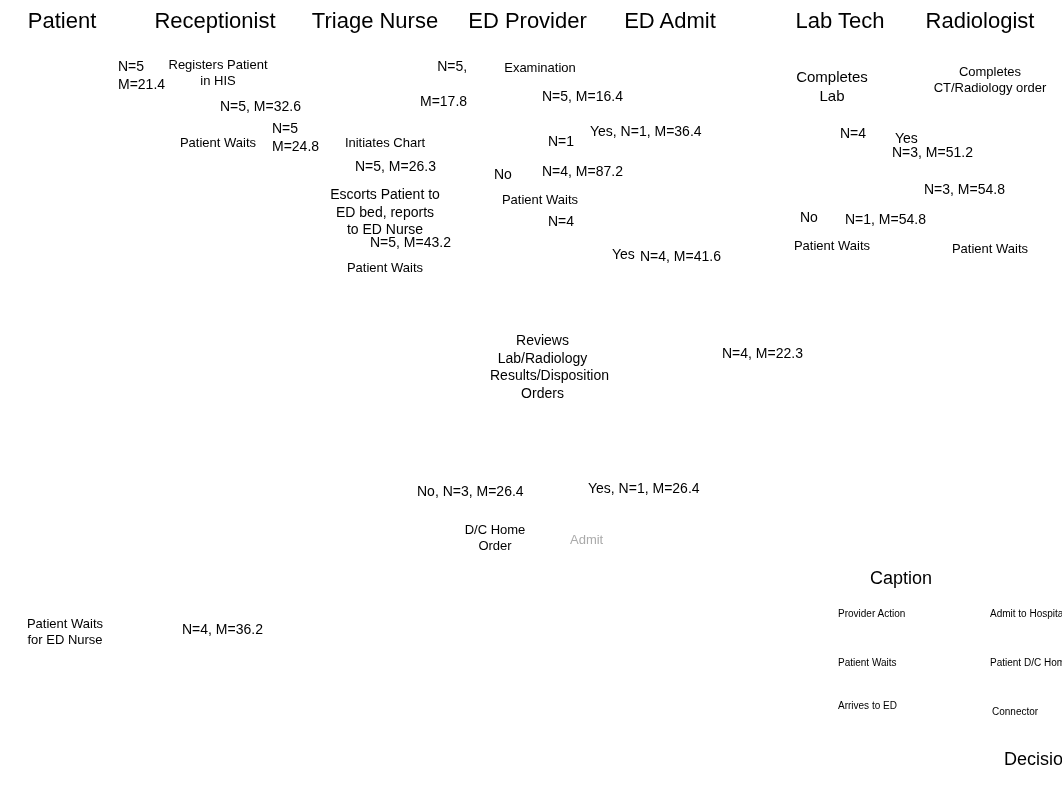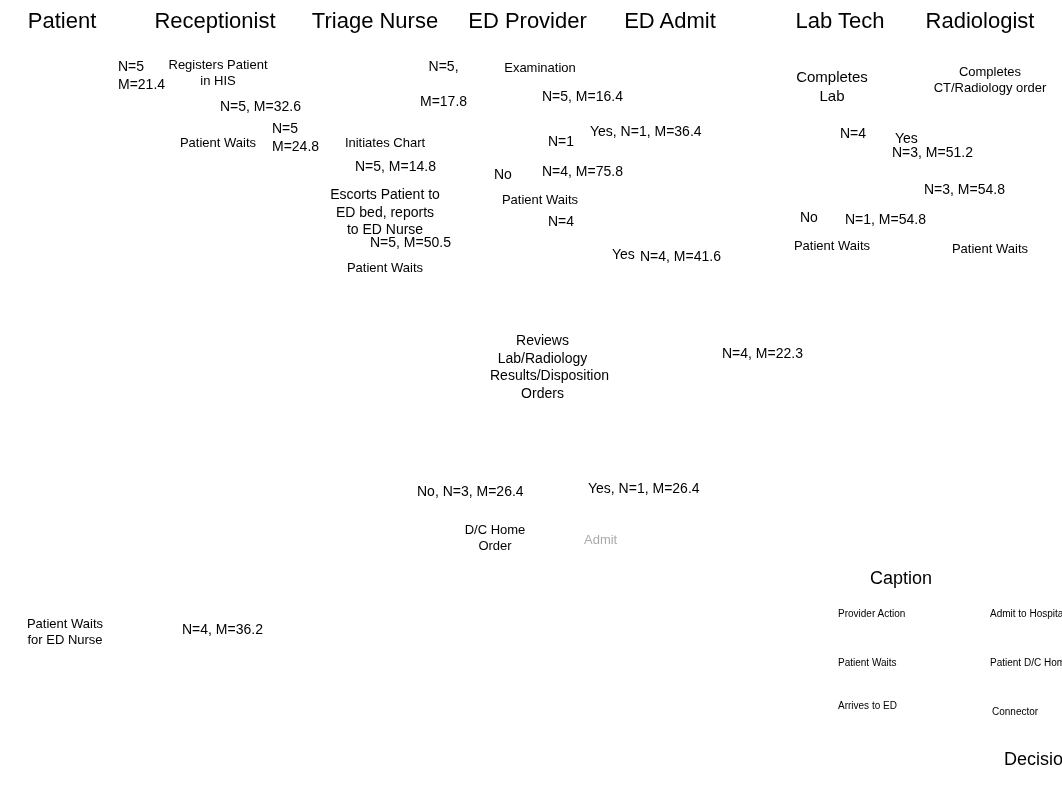--- a/index.html
+++ b/index.html
@@ -22,35 +22,35 @@
 <div class="lane-header" style="left:900px;width:160px">Radiologist</div>
 
 <div class="box small" style="left:118px;top:58px;text-align:left;white-space:pre">N=5
 M=21.4</div>
 <div class="box" style="left:168px;top:57px;width:100px">Registers Patient in HIS</div>
 <div class="box small" style="left:220px;top:98px">N=5, M=32.6</div>
 <div class="box" style="left:168px;top:135px;width:100px">Patient Waits</div>
 <div class="box small" style="left:272px;top:120px;text-align:left;white-space:pre">N=5
 M=24.8</div>
 
-<div class="box small" style="left:420px;top:58px;text-align:center;white-space:pre">N=5,
+<div class="box small" style="left:420px;top:58px;text-align:right;white-space:pre">N=5,
 
 M=17.8</div>
 <div class="box" style="left:330px;top:135px;width:110px">Initiates Chart</div>
-<div class="box small" style="left:355px;top:158px">N=5, M=14.8</div>
+<div class="box small" style="left:355px;top:158px">N=5, M=26.3</div>
 <div class="box small" style="left:330px;top:186px;width:110px">Escorts Patient to ED bed, reports to ED Nurse</div>
-<div class="box small" style="left:370px;top:234px">N=5, M=50.5</div>
+<div class="box small" style="left:370px;top:234px">N=5, M=43.2</div>
 <div class="box" style="left:330px;top:260px;width:110px">Patient Waits</div>
 
 <div class="box" style="left:490px;top:60px;width:100px">Examination</div>
 <div class="box small" style="left:542px;top:88px">N=5, M=16.4</div>
 <div class="box small" style="left:548px;top:133px">N=1</div>
 <div class="box small" style="left:590px;top:123px">Yes, N=1, M=36.4</div>
 <div class="box small" style="left:494px;top:166px">No</div>
-<div class="box small" style="left:542px;top:163px">N=4, M=75.8</div>
+<div class="box small" style="left:542px;top:163px">N=4, M=87.2</div>
 <div class="box" style="left:490px;top:192px;width:100px">Patient Waits</div>
 <div class="box small" style="left:548px;top:213px">N=4</div>
 <div class="box small" style="left:612px;top:246px">Yes</div>
 <div class="box small" style="left:640px;top:248px">N=4, M=41.6</div>
 
 <div class="box" style="left:782px;top:68px;width:100px;font-size:15px">Completes Lab</div>
 <div class="box small" style="left:840px;top:125px">N=4</div>
 <div class="box small" style="left:895px;top:130px">Yes</div>
 <div class="box small" style="left:892px;top:144px">N=3, M=51.2</div>
 <div class="box small" style="left:800px;top:209px">No</div>
@@ -59,21 +59,21 @@
 
 <div class="box" style="left:930px;top:64px;width:120px">Completes CT/Radiology order</div>
 <div class="box small" style="left:924px;top:181px">N=3, M=54.8</div>
 <div class="box" style="left:935px;top:241px;width:110px">Patient Waits</div>
 
 <div class="box small" style="left:490px;top:332px;width:105px">Reviews Lab/Radiology Results/Disposition Orders</div>
 <div class="box small" style="left:722px;top:345px">N=4, M=22.3</div>
 <div class="box small" style="left:417px;top:483px">No, N=3, M=26.4</div>
 <div class="box small" style="left:588px;top:480px">Yes, N=1, M=26.4</div>
 <div class="box" style="left:450px;top:522px;width:90px">D/C Home Order</div>
-<div class="box faint" style="left:584px;top:532px">Admit</div>
+<div class="box faint" style="left:570px;top:532px">Admit</div>
 
 <div class="box" style="left:20px;top:616px;width:90px">Patient Waits for ED Nurse</div>
 <div class="box small" style="left:182px;top:621px">N=4, M=36.2</div>
 
 <div class="caption-hdr" style="left:870px;top:568px">Caption</div>
 <div class="cap" style="left:838px;top:608px;width:70px">Provider Action</div>
 <div class="cap" style="left:838px;top:657px;width:70px">Patient Waits</div>
 <div class="cap" style="left:838px;top:700px;width:70px">Arrives to ED</div>
 <div class="cap" style="left:990px;top:608px;width:80px">Admit to Hospital</div>
 <div class="cap" style="left:990px;top:657px;width:80px;white-space:nowrap">Patient D/C  Home</div>

